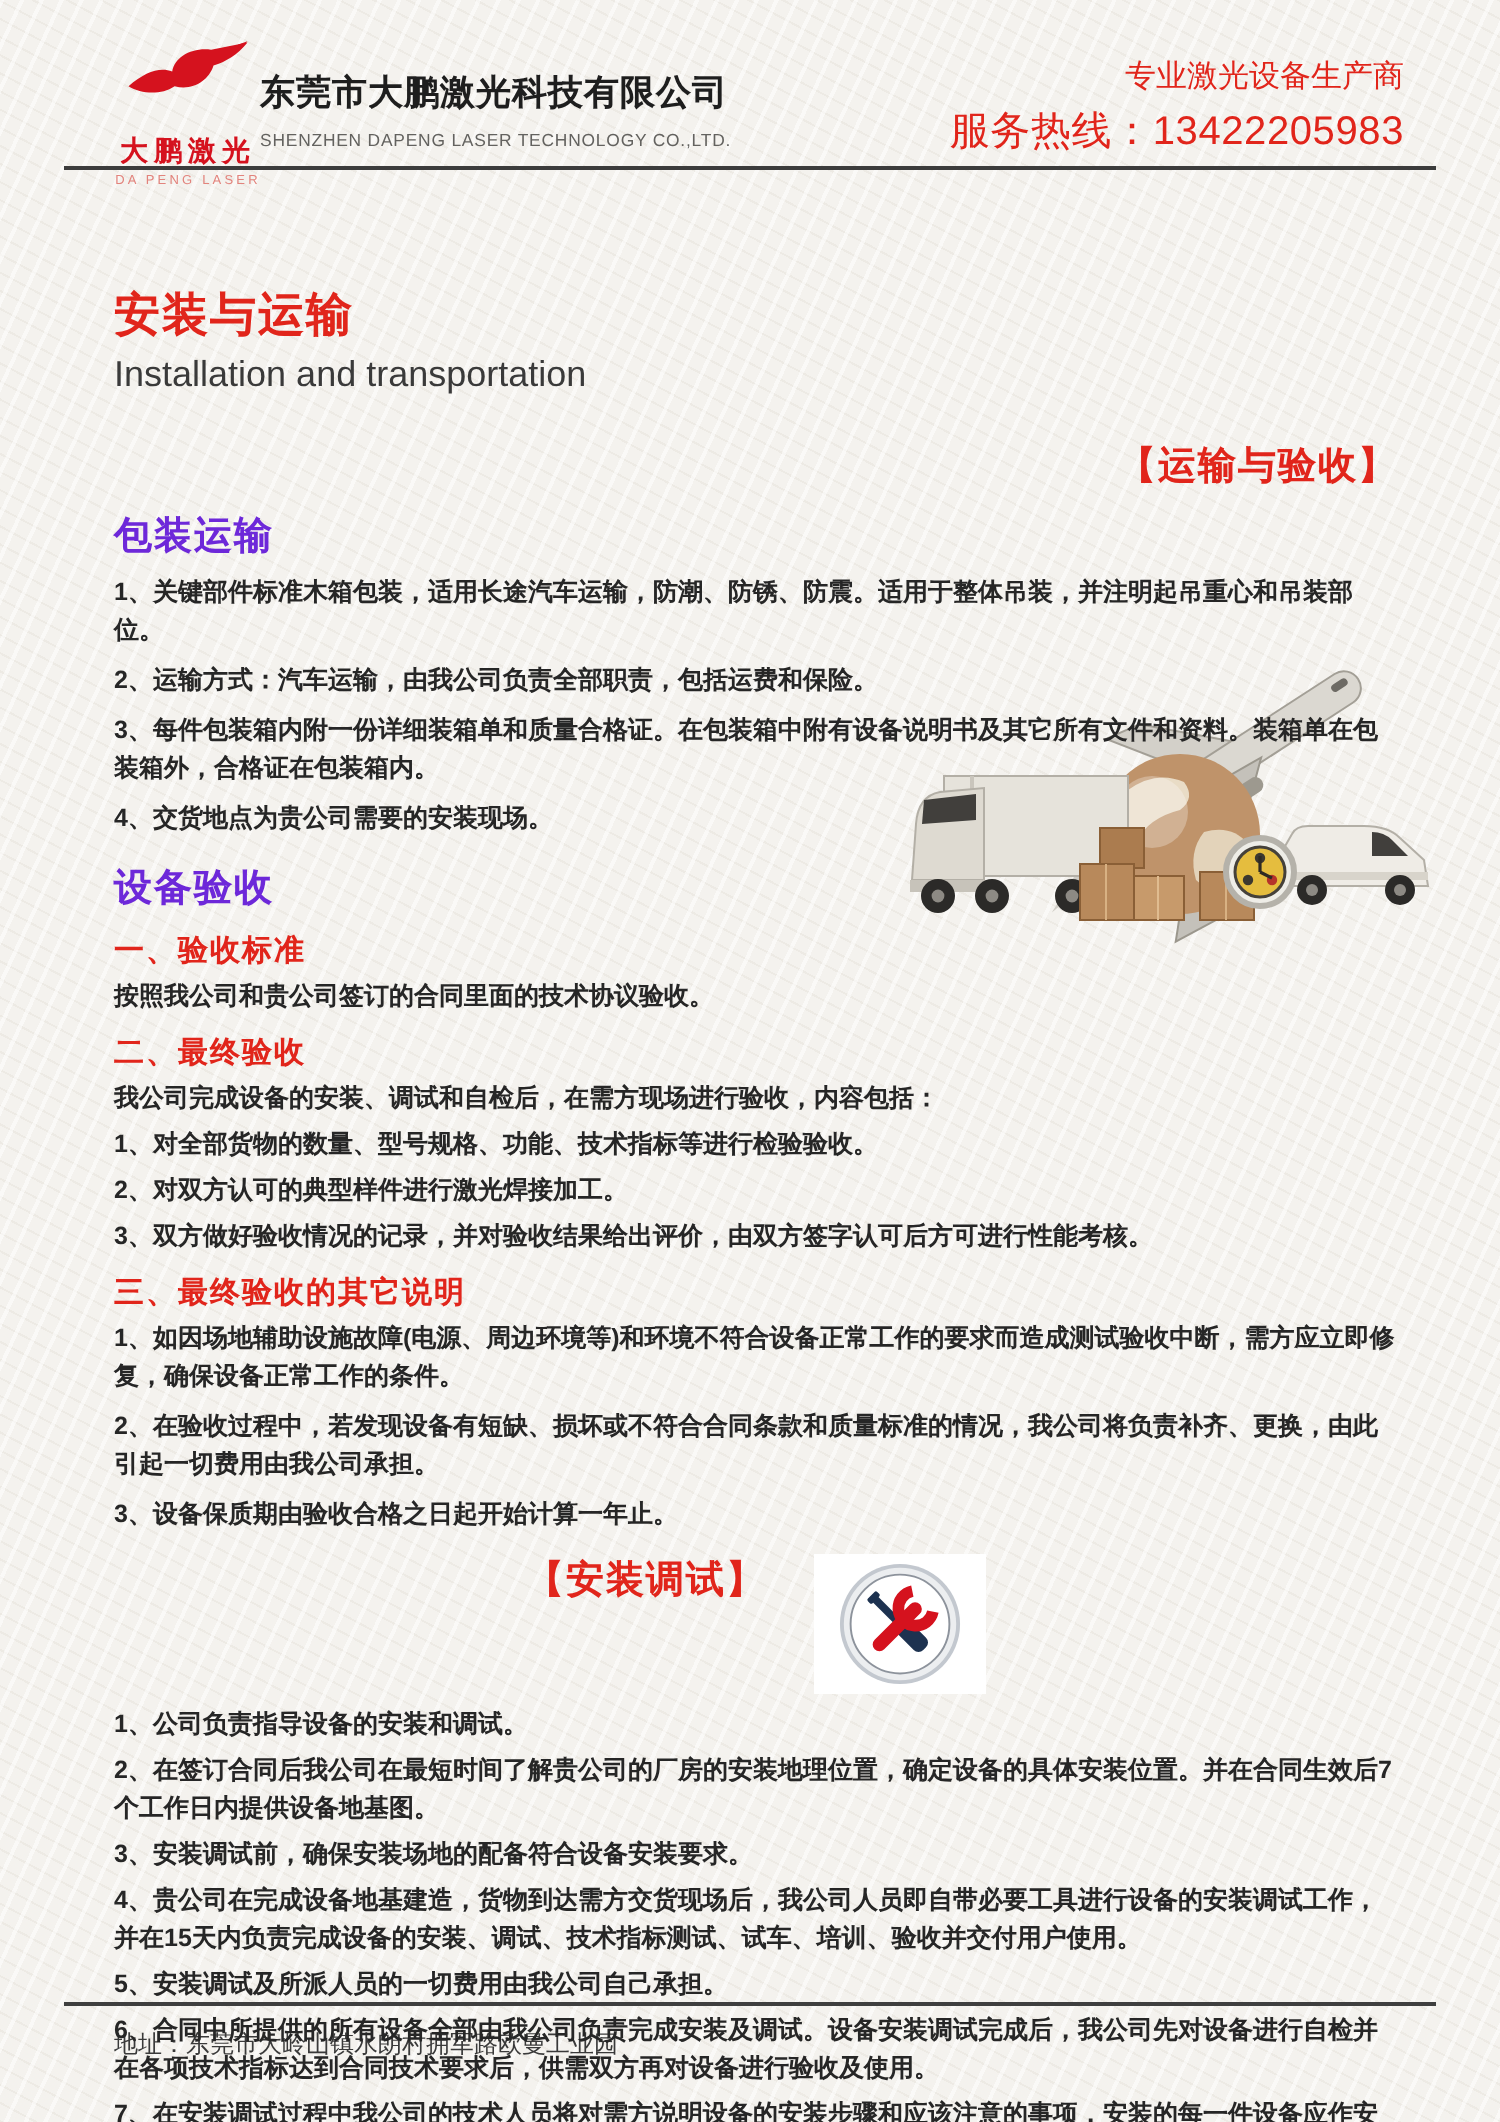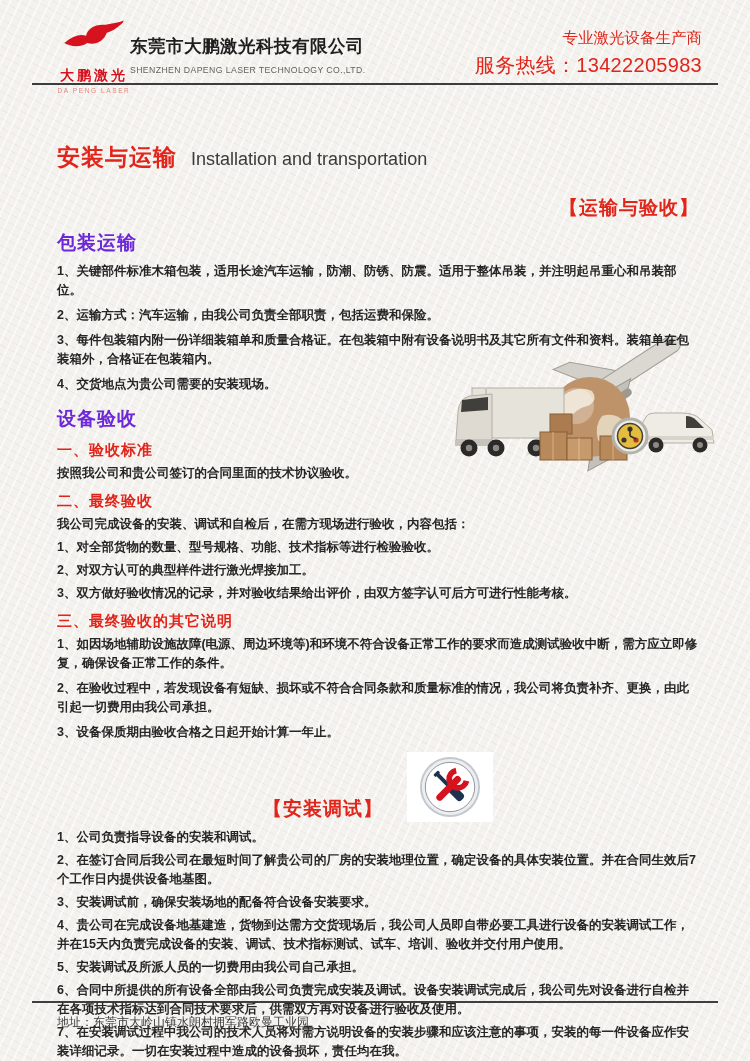--- a/index.html
+++ b/index.html
@@ -24,31 +24,31 @@
   .company { position:absolute; left:130px; top:34px; }
   .company-cn { font-size:17.5px; font-weight:bold; color:#1e1e1e; letter-spacing:.5px; }
   .company-en { font-size:8.7px; color:#63625f; letter-spacing:.4px; margin-top:7px; }
   .header-right { position:absolute; right:48px; top:28px; text-align:right; }
   .tagline { font-size:15.5px; color:#e1251b; font-weight:500; }
   .hotline { font-size:20px; font-weight:normal; color:#e1251b; margin-top:3px; letter-spacing:.3px; }
   .header-rule { position:absolute; left:32px; right:32px; top:83px; height:2px; background:#3c3c3c; }
 
   
   .main { position:absolute; left:57px; top:130px; width:642px; z-index:2; }
-  .title-row { margin-top:12px; display:flex; align-items:baseline; gap:14px; }
+  .title-row { margin-top:12px; display:flex; align-items:baseline; gap:4px;flex-direction:column; }
   .title-cn { font-size:23px; font-weight:bold; color:#e1251b; letter-spacing:1px; }
   .title-en { font-size:18px; color:#3a3a3a; font-weight:500; }
   .banner { margin-top:22px; text-align:right; font-size:19px; font-weight:bold; color:#e1251b; letter-spacing:1px; }
   .h2 { margin-top:9px; font-size:19px; font-weight:bold; color:#6d28d9; letter-spacing:1px; }
   .h2.gap { margin-top:12px; }
   .h3 { margin-top:9px; font-size:15px; font-weight:bold; color:#e1251b; letter-spacing:1px; }
   .p  { margin-top:6px; font-size:12.5px; line-height:19px; font-weight:bold; color:#262626; }
   .p.tight { margin-top:4px; }
 
-  .banner2-row { margin-top:10px; display:flex; align-items:flex-end; justify-content:center; gap:24px; height:70px; }
+  .banner2-row { margin-top:10px; display:flex; align-items:flex-start; justify-content:center; gap:24px; height:70px; }
   .banner2-text { font-size:19px; font-weight:bold; color:#e1251b; letter-spacing:1px; }
   .badge-plate { background:#ffffff; width:86px; height:70px; display:flex; align-items:center; justify-content:center; }
 
   
   .illustration { position:absolute; left:452px; top:320px; width:272px; height:154px; z-index:1; }
 
   
   .footer-rule { position:absolute; left:32px; right:32px; top:1001px; height:2px; background:#3f3f3f; }
   .address { position:absolute; left:57px; top:1014px; font-size:12px; color:#3a3a3a; }
 </style>

